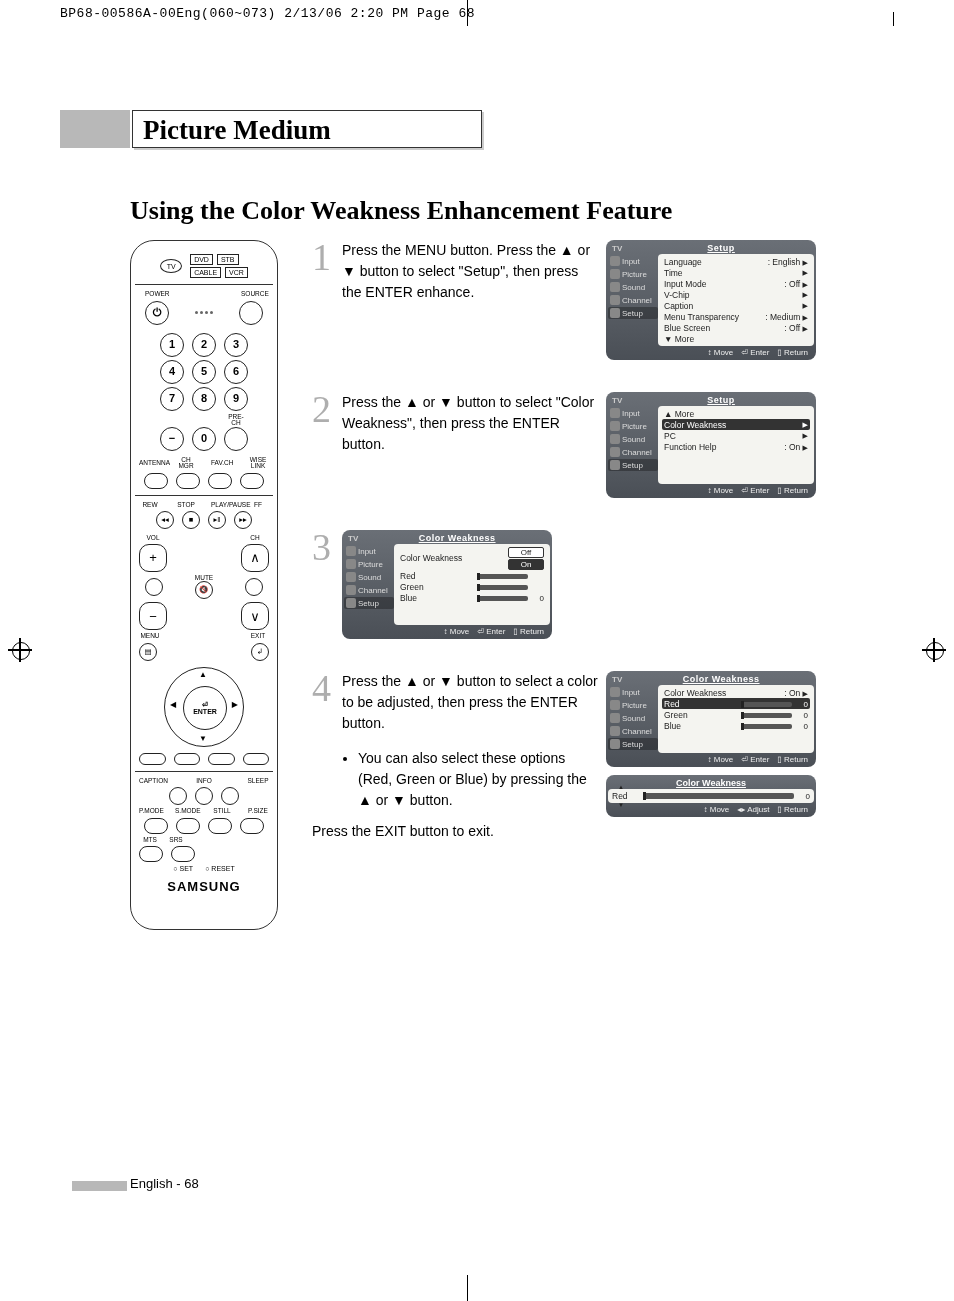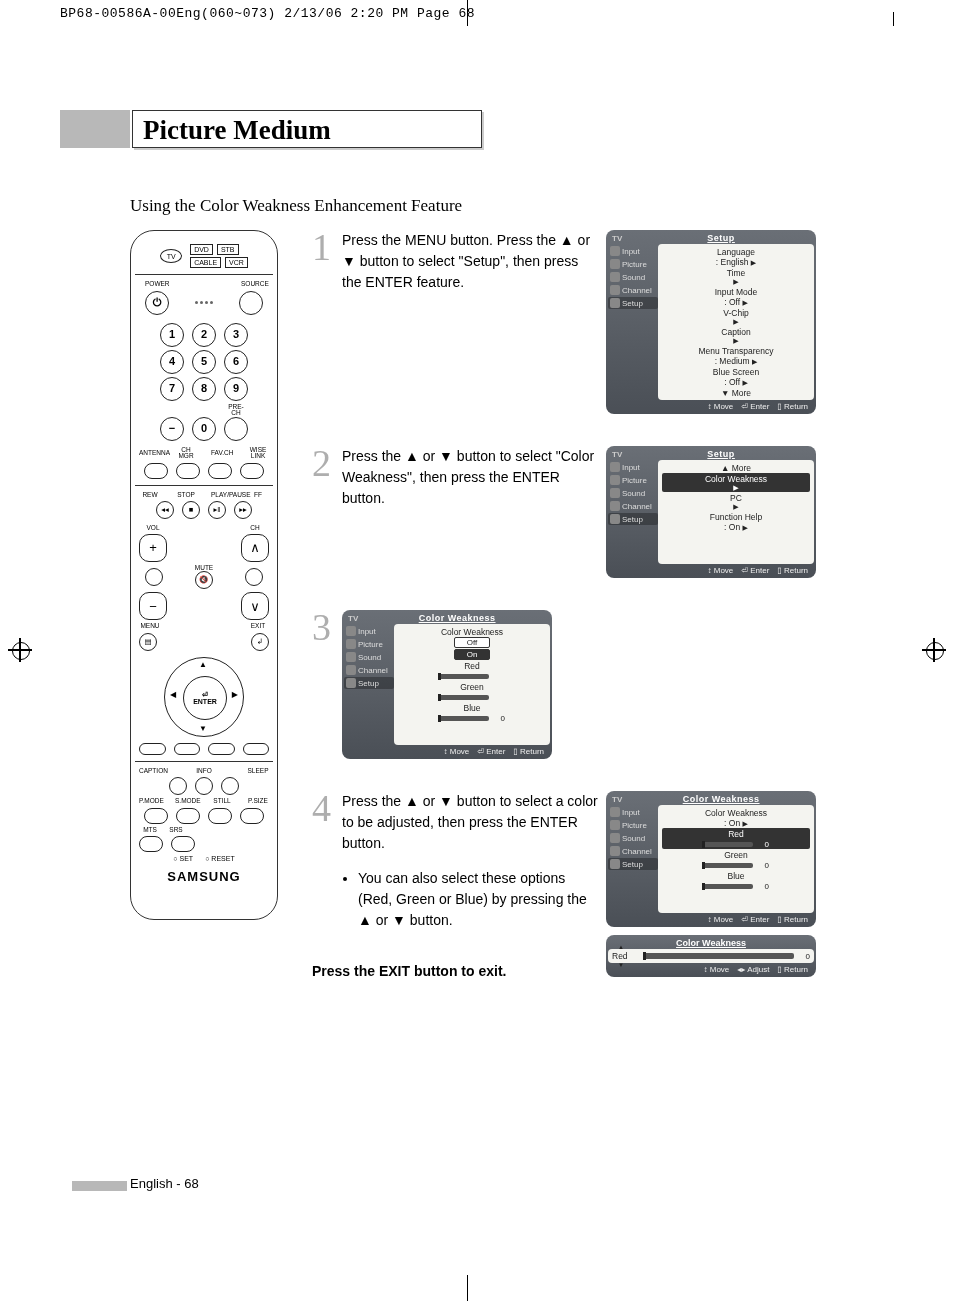--- a/index.html
+++ b/index.html
@@ -96,22 +96,22 @@
     font-weight: bold;
     font-size: 27px;
     margin-left: -70px;
     box-shadow: 2px 2px 0 #ccc;
     height: 38px;
     line-height: 30px;
     box-sizing: border-box;
   }
   .section-title {
     font-family: Georgia, "Times New Roman", serif;
-    font-size: 17px;
-    font-weight: 400;
+    font-size: 26px;
+    font-weight: 700;
     margin: 48px 0 14px 0;
   }
   .intro {
     font-size: 14px;
     line-height: 1.45;
     margin-bottom: 60px;
   }
   .main-cols {
     display: flex;
     gap: 22px;
@@ -170,23 +170,22 @@
     flex: 1;
     font-size: 14px;
     line-height: 1.5;
     padding-right: 8px;
   }
   .step-text ul {
     padding-left: 16px;
     margin: 14px 0 0 0;
   }
   .step-text .exit {
-    margin-top: 30px;
+    margin-top: 10px;
     margin-left: -30px;
-    font-weight: bold;
   }
   .step-text .sub {
     margin-top: 14px;
   }
   .osd {
     width: 210px;
     flex-shrink: 0;
     margin-bottom: 4px;
   }
   .osd-box {
@@ -206,21 +205,21 @@
     font-weight:bold;
   }
   .osd-title .tv { color:#ccc;font-size:8px;margin-right:10px;}
   .osd-title .main{flex:1;text-align:center;color:#fff;text-decoration:underline;letter-spacing:0.5px;}
   .osd-body {display:flex;}
   .osd-side{width:50px;display:flex;flex-direction:column;gap:1px;padding:1px 0;}
   .side-item{display:flex;align-items:center;gap:2px;font-size:8px;color:#ddd;padding:1px 2px;border-radius:2px;}
   .side-item.active{background:rgba(0,0,0,0.3);}
   .side-icon{width:10px;height:10px;background:#888;border-radius:2px;flex-shrink:0;}
   .osd-main{flex:1;background:#f4f4f0;border-radius:4px;padding:2px 4px;color:#222;}
-  .menu-row{display:flex;justify-content:space-between;font-size:8.5px;padding:0.5px 2px;align-items:center;flex-direction:column;}
+  .menu-row{display:flex;justify-content:space-between;font-size:8.5px;padding:0.5px 2px;align-items:center;}
   .menu-row .arrow{font-size:7px;}
   .menu-row.hl{background:#333;color:#fff;border-radius:2px;}
   .osd-foot{display:flex;justify-content:flex-end;gap:8px;font-size:8px;color:#eee;padding:2px 6px 1px;}
   .slider{display:inline-block;width:50px;height:5px;background:#555;border-radius:2px;vertical-align:middle;position:relative;margin-right:4px;}
   .slider::after{content:'';position:absolute;left:-1px;top:-1px;width:3px;height:7px;background:#222;}
   .cw-val{display:inline-block;width:12px;text-align:right;font-size:8px;}
   .opt-btn{background:#fff;border:1px solid #333;border-radius:2px;width:34px;text-align:center;font-size:8px;}
   .opt-btn.sel{background:#333;color:#fff;}
 
   .osd-small {
@@ -433,21 +432,21 @@
               <span>○ <span>RESET</span></span>
             </div>
           <div class="rm-logo">SAMSUNG</div>
         </div>
       </div>
 
       <div class="steps-col">
 
         <div class="step">
           <div class="step-num">1</div>
-          <div class="step-text">Press the MENU button. Press the ▲ or ▼ button to select "Setup", then press the ENTER feature.</div>
+          <div class="step-text">Press the MENU button. Press the ▲ or ▼ button to select "Setup", then press the ENTER enhance.</div>
           <div class="osd">
             <div class="osd-box">
               <div class="osd-title">
                   <span class="tv">TV</span>
                   <span class="main">Setup</span>
                 </div>
               <div class="osd-body">
                 <div class="osd-side">
                   <div class="side-item">
                       <div class="side-icon"></div>

